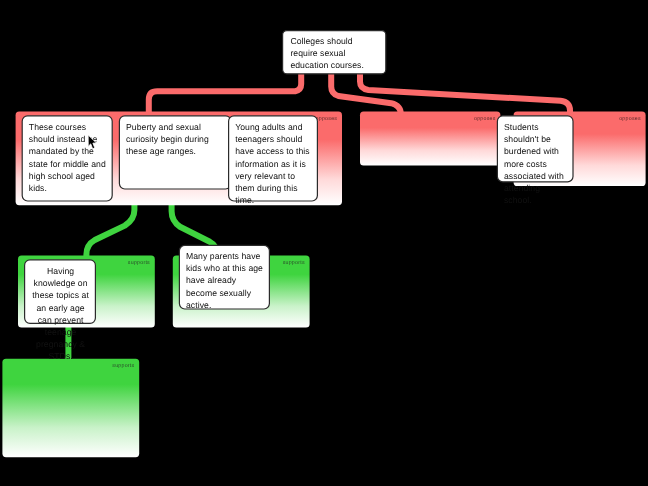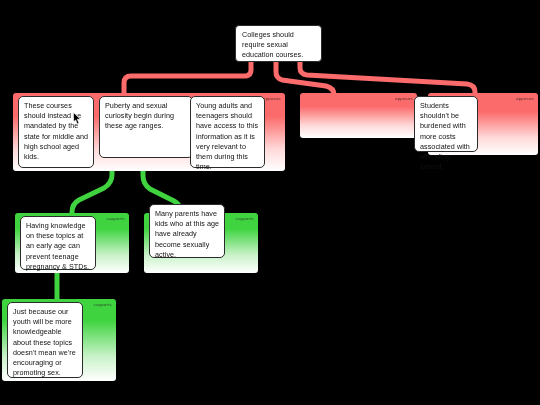--- a/index.html
+++ b/index.html
@@ -102,29 +102,28 @@
   </div>
 
   <div class="panel oppose" style="left:428px;top:93px;width:110px;height:62px;">
     <span class="panel-label" style="right:4px;">opposes</span>
   </div>
   <div class="node" style="left:414px;top:96px;width:64px;height:56px;">Students shouldn't be burdened with more costs associated with attending school.</div>
 
   <div class="panel support" style="left:15px;top:213px;width:114px;height:60px;">
     <span class="panel-label" style="right:4px;">supports</span>
   </div>
-  <div class="node" style="left:20px;top:216px;width:76px;height:54px;">Having knowledge on these topics at an early age can prevent teenage pregnancy &amp; STDs.</div>
+  <div class="node" style="left:20px;top:216px;width:60px;height:54px;text-align:center;">Having knowledge on these topics at an early age can prevent teenage pregnancy &amp; STDs.</div>
 
   <div class="panel support" style="left:144px;top:213px;width:114px;height:60px;">
     <span class="panel-label" style="right:4px;">supports</span>
   </div>
   <div class="node" style="left:149px;top:204px;width:76px;height:54px;">Many parents have kids who at this age have already become sexually active.</div>
 
   <div class="panel support" style="left:2px;top:299px;width:114px;height:82px;">
     <span class="panel-label" style="right:4px;">supports</span>
   </div>
-  <div class="node" style="left:7px;top:302px;width:76px;height:76px;">Just because our youth will be more knowledgeable about these topics doesn't mean we're encouraging or promoting sex.</div>
 
   <svg class="cursor" style="left:73px;top:112px;" width="9" height="13" viewBox="0 0 9 13">
     <path d="M0.5,0.5 L0.5,10 L2.6,7.9 L4.2,12 L6,11.2 L4.4,7.3 L7.4,7.2 Z" fill="#000" stroke="#fff" stroke-width="0.7"></path>
   </svg>
 
 </div>
 
 </body></html>

